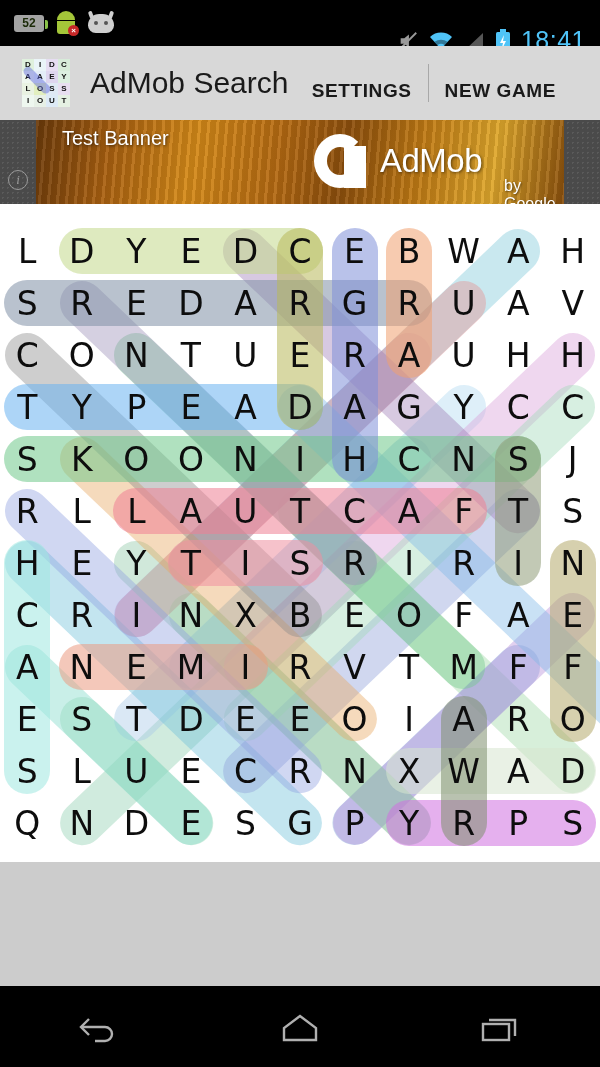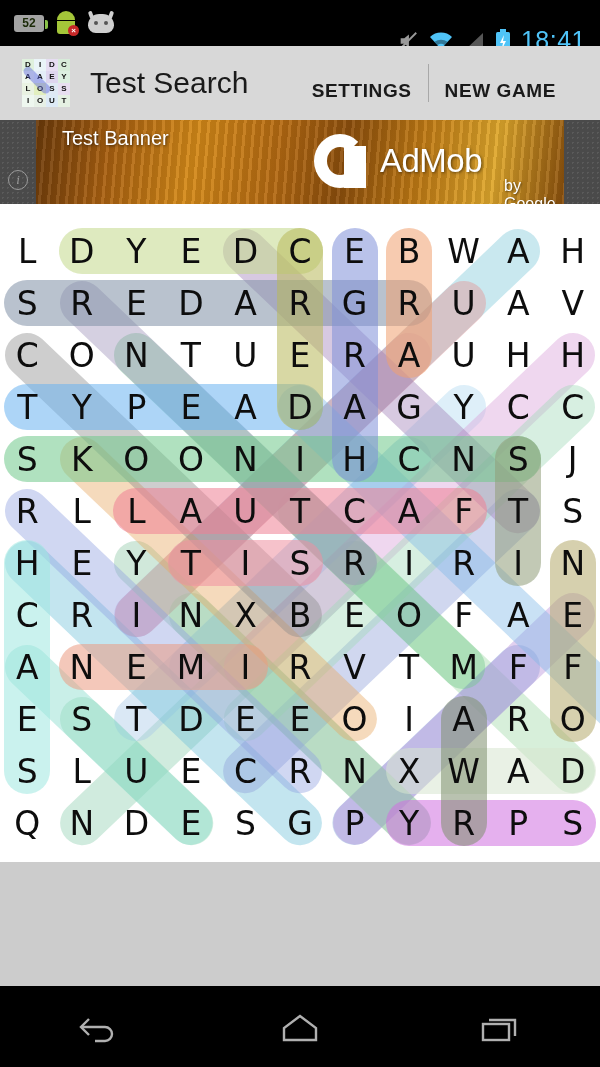--- a/index.html
+++ b/index.html
@@ -155,21 +155,21 @@
       <div class="c" style="background:#e9f2e2">L</div>
       <div class="c" style="background:#e2efbf">O</div>
       <div class="c" style="background:#dfe9f4">S</div>
       <div class="c" style="background:#e8dff0">S</div>
       <div class="c" style="background:#eef7ef">I</div>
       <div class="c" style="background:#e7f0e6">O</div>
       <div class="c" style="background:#ddeaf6">U</div>
       <div class="c" style="background:#e5f1e3">T</div>
       <div class="diag"></div>
     </div>
-    <div class="app-title">Test Search</div>
+    <div class="app-title">AdMob Search</div>
     <div class="ab-actions">
       <div class="ab-btn">SETTINGS</div>
       <div class="ab-sep"></div>
       <div class="ab-btn">NEW GAME</div>
     </div>
   </div>
 
   <div class="adwrap">
     <div class="ad-info">
       <span>i</span>

